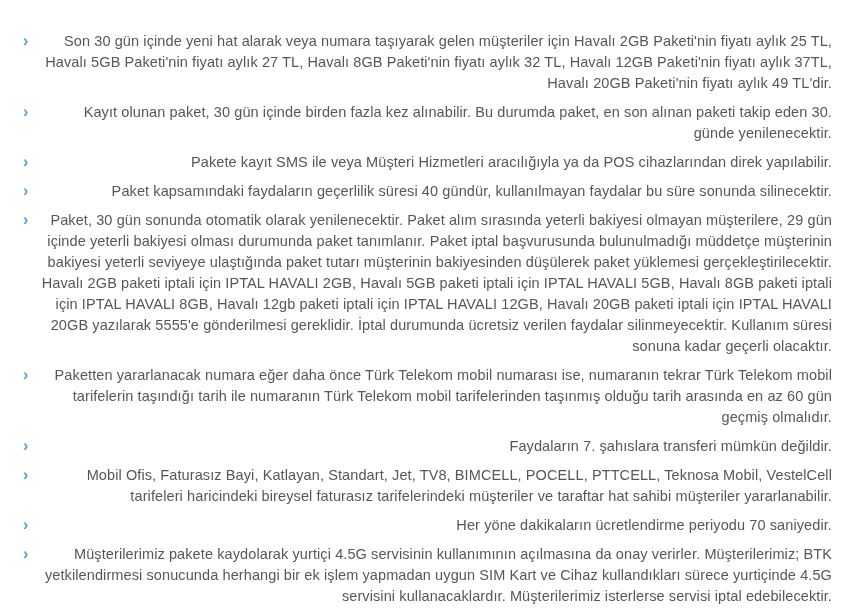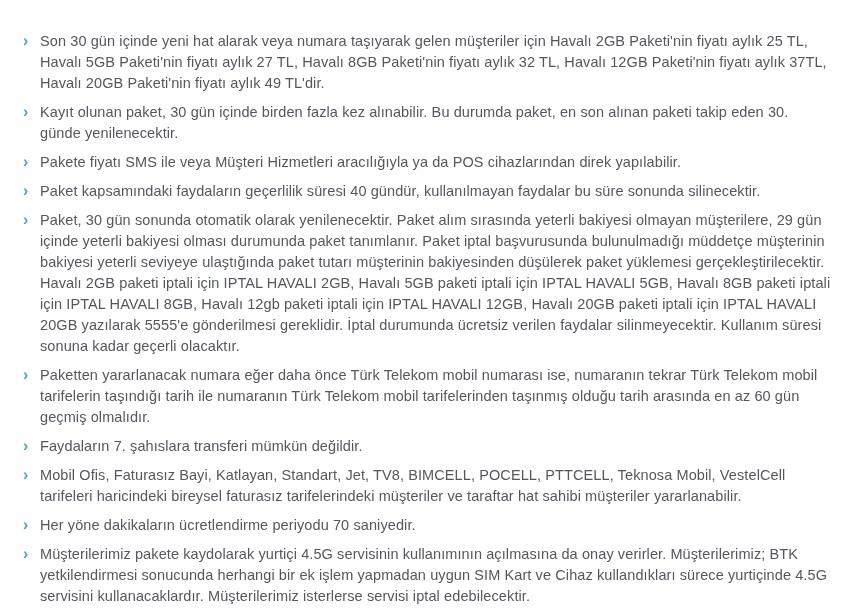--- a/index.html
+++ b/index.html
@@ -35,40 +35,40 @@
     font-size: 16px;
     line-height: 20px;
     font-weight: bold;
     text-align: left;
     padding-left: 2px;
     box-sizing: border-box;
     user-select: none;
   }
   .item-text {
     flex: 1 1 auto;
-    text-align: left;
+    text-align: right;
   }
 </style>
 </head>
 <body style="background: rgb(255, 255, 255); color: rgb(84, 88, 90);">
 
 <ul class="terms-list" id="terms-list">
   <li class="bullet-item">
     <span class="chevron" style="color: rgb(79, 163, 210);">›</span>
     <span class="item-text">Son 30 gün içinde yeni hat alarak veya numara taşıyarak gelen müşteriler için Havalı 2GB Paketi'nin fiyatı aylık 25 TL, Havalı 5GB Paketi'nin fiyatı aylık 27 TL, Havalı 8GB Paketi'nin fiyatı aylık 32 TL, Havalı 12GB Paketi'nin fiyatı aylık 37TL, Havalı 20GB Paketi'nin fiyatı aylık 49 TL'dir.</span>
   </li>
 
   <li class="bullet-item">
     <span class="chevron" style="color: rgb(79, 163, 210);">›</span>
     <span class="item-text">Kayıt olunan paket, 30 gün içinde birden fazla kez alınabilir. Bu durumda paket, en son alınan paketi takip eden 30. günde yenilenecektir.</span>
   </li>
 
   <li class="bullet-item">
     <span class="chevron" style="color: rgb(79, 163, 210);">›</span>
-    <span class="item-text">Pakete fiyatı SMS ile veya Müşteri Hizmetleri aracılığıyla ya da POS cihazlarından direk yapılabilir.</span>
+    <span class="item-text">Pakete kayıt SMS ile veya Müşteri Hizmetleri aracılığıyla ya da POS cihazlarından direk yapılabilir.</span>
   </li>
 
   <li class="bullet-item">
     <span class="chevron" style="color: rgb(79, 163, 210);">›</span>
     <span class="item-text">Paket kapsamındaki faydaların geçerlilik süresi 40 gündür, kullanılmayan faydalar bu süre sonunda silinecektir.</span>
   </li>
 
   <li class="bullet-item">
     <span class="chevron" style="color: rgb(79, 163, 210);">›</span>
     <span class="item-text">Paket, 30 gün sonunda otomatik olarak yenilenecektir. Paket alım sırasında yeterli bakiyesi olmayan müşterilere, 29 gün içinde yeterli bakiyesi olması durumunda paket tanımlanır. Paket iptal başvurusunda bulunulmadığı müddetçe müşterinin bakiyesi yeterli seviyeye ulaştığında paket tutarı müşterinin bakiyesinden düşülerek paket yüklemesi gerçekleştirilecektir. Havalı 2GB paketi iptali için IPTAL HAVALI 2GB, Havalı 5GB paketi iptali için IPTAL HAVALI 5GB, Havalı 8GB paketi iptali için IPTAL HAVALI 8GB, Havalı 12gb paketi iptali için IPTAL HAVALI 12GB, Havalı 20GB paketi iptali için IPTAL HAVALI 20GB yazılarak 5555'e gönderilmesi gereklidir. İptal durumunda ücretsiz verilen faydalar silinmeyecektir. Kullanım süresi sonuna kadar geçerli olacaktır.</span>

